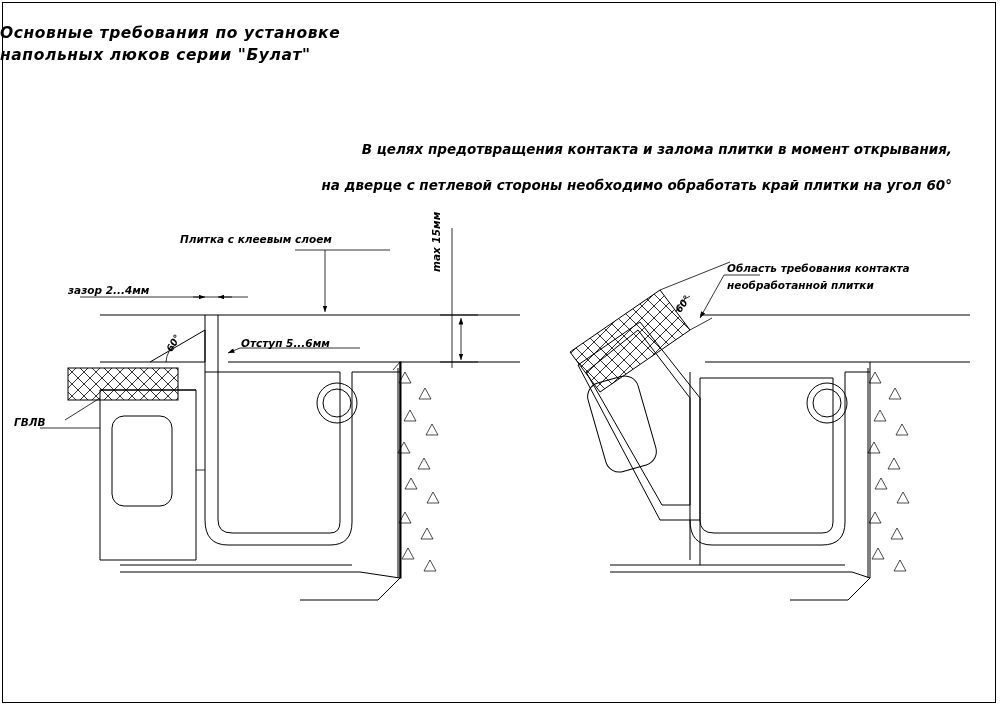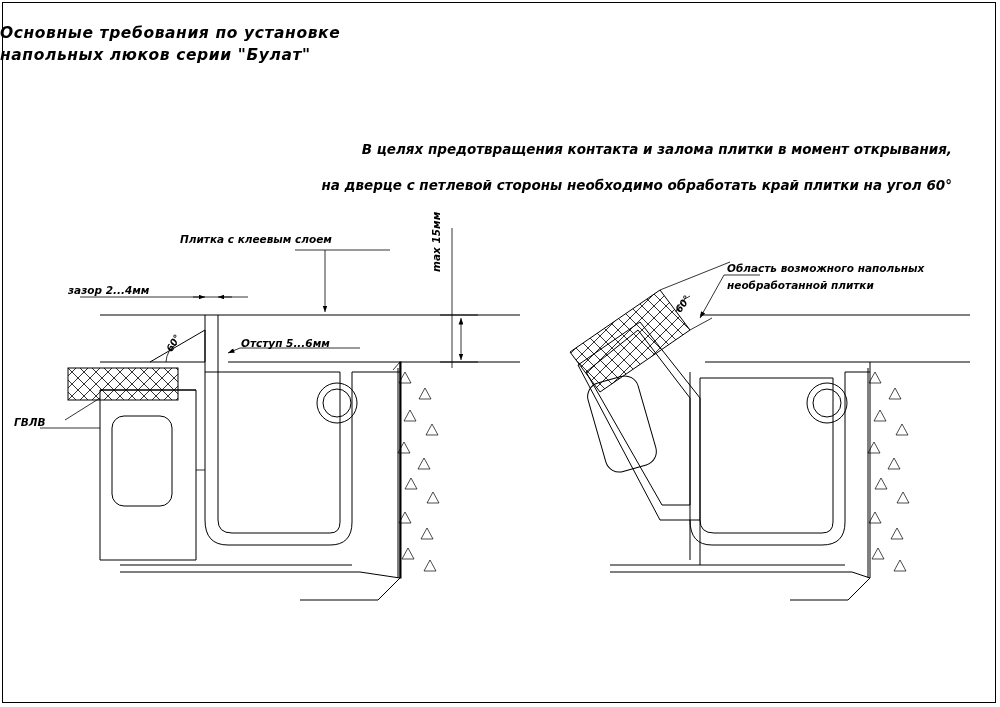--- a/index.html
+++ b/index.html
@@ -237,17 +237,17 @@
     </g>
   </svg>
 
   <div class="txt lbl" style="left:180px; top:233px;">Плитка с клеевым слоем</div>
   <div class="txt lbl" style="left:68px; top:284px;">зазор 2...4мм</div>
   <div class="txt lbl" style="left:241px; top:337px;">Отступ 5...6мм</div>
   <div class="txt lbl rot90" style="left:430px; top:272px;">max 15мм</div>
   <div class="txt lbl-small rot60" style="left:164px; top:348px;">60°</div>
   <div class="txt lbl" style="left:14px; top:416px;">ГВЛВ</div>
 
-  <div class="txt lbl" style="left:727px; top:262px;">Область возможного напольных</div>
+  <div class="txt lbl" style="left:727px; top:262px;">Область требования контакта</div>
   <div class="txt lbl" style="left:727px; top:279px;">необработанной плитки</div>
   <div class="txt lbl-small rotneg60" style="left:673px; top:308px;">60°</div>
 
 </div>
 
 </body></html>

